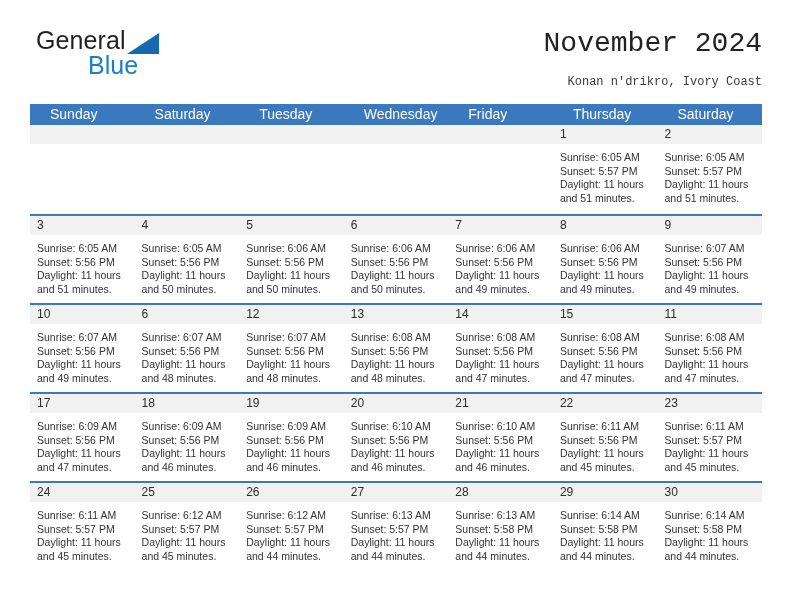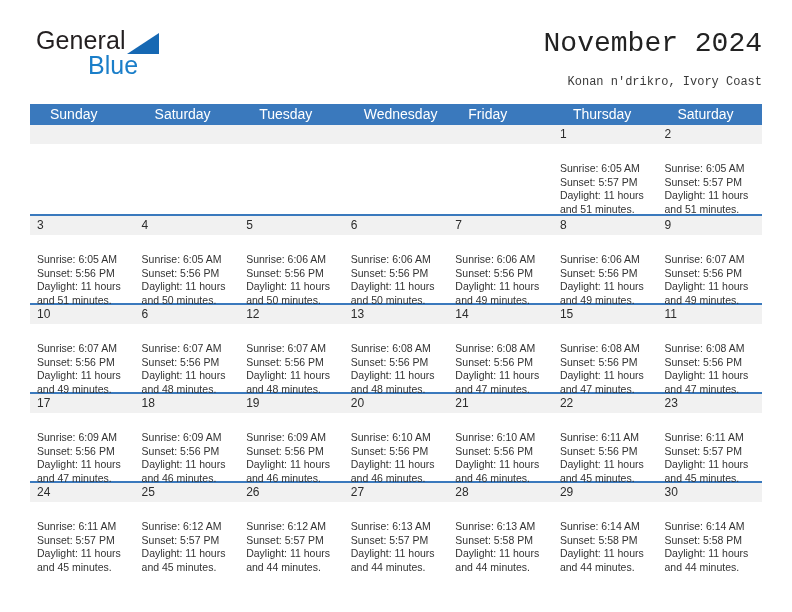--- a/index.html
+++ b/index.html
@@ -131,21 +131,21 @@
   .cell .num {
     height: 19px;
     background: #f1f1f1;
     font-size: 12px;
     line-height: 19px;
     padding-left: 7px;
     color: #2c2c2c;
     box-sizing: border-box;
   }
   .cell .info {
-    padding: 18px 7px 0 7px;
+    padding: 7px 7px 0 7px;
     font-size: 10.5px;
     line-height: 13.6px;
     color: #333333;
     box-sizing: border-box;
   }
   .cell .info div {
     white-space: nowrap;
   }
   .cell.empty .num {
     background: #f1f1f1;

